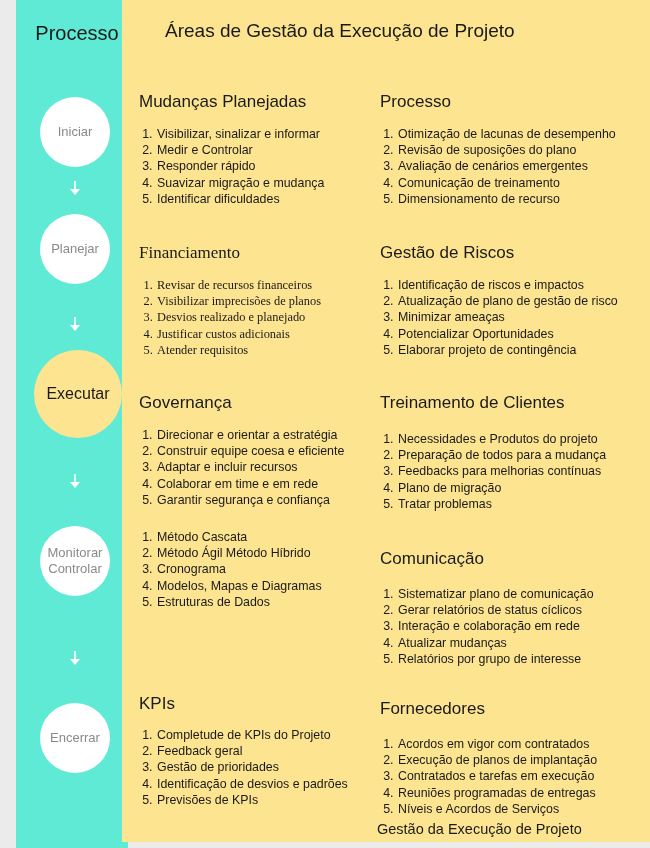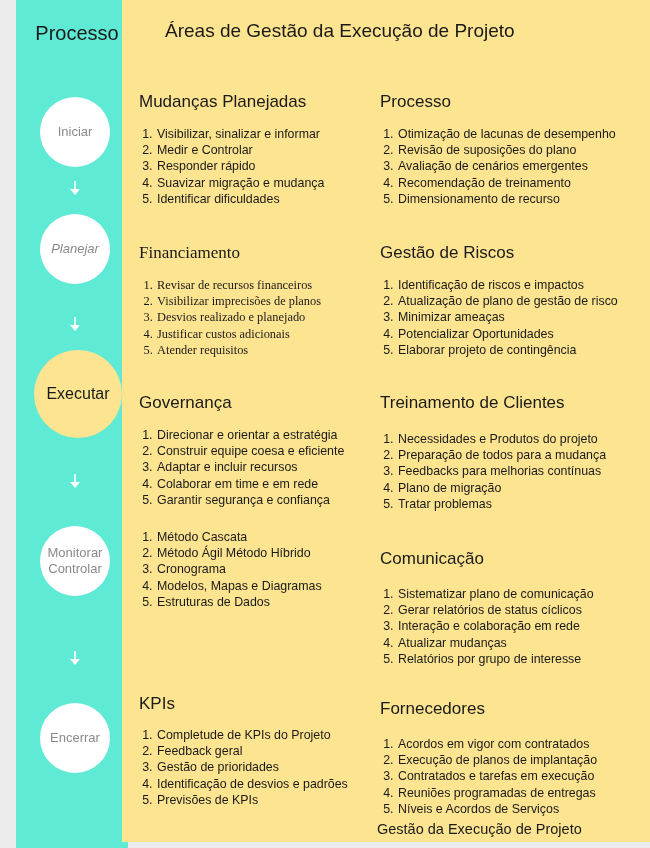--- a/index.html
+++ b/index.html
@@ -111,21 +111,21 @@
 
 <div class="sidebar">
   <div class="sidebar-title">Processo</div>
 
   <div class="step" style="top:97px;">Iniciar</div>
   <svg class="arrow" style="top:180px;" viewBox="0 0 14 16">
     <line x1="7" y1="1" x2="7" y2="12" stroke="#ffffff" stroke-width="1.6"></line>
     <polygon points="2,9 12,9 7,15" fill="#ffffff"></polygon>
   </svg>
 
-  <div class="step" style="top:214px;font-style:italic;">Planejar</div>
+  <div class="step" style="top:214px;">Planejar</div>
   <svg class="arrow" style="top:316px;" viewBox="0 0 14 16">
     <line x1="7" y1="1" x2="7" y2="12" stroke="#ffffff" stroke-width="1.6"></line>
     <polygon points="2,9 12,9 7,15" fill="#ffffff"></polygon>
   </svg>
 
   <div class="step active" style="top:350px;">Executar</div>
   <svg class="arrow" style="top:473px;" viewBox="0 0 14 16">
     <line x1="7" y1="1" x2="7" y2="12" stroke="#ffffff" stroke-width="1.6"></line>
     <polygon points="2,9 12,9 7,15" fill="#ffffff"></polygon>
   </svg>
@@ -152,21 +152,21 @@
       <li>Suavizar migração e mudança</li>
       <li>Identificar dificuldades</li>
     </ol>
   </div>
   <div class="section" style="left:258px; top:76px;">
     <div class="section-title">Processo</div>
     <ol>
       <li>Otimização de lacunas de desempenho</li>
       <li>Revisão de suposições do plano</li>
       <li>Avaliação de cenários emergentes</li>
-      <li>Recomendação de  treinamento</li>
+      <li>Comunicação de  treinamento</li>
       <li>Dimensionamento de recurso</li>
     </ol>
   </div>
 
   <div class="section" style="left:17px; top:227px;font-family:Liberation Serif, serif;">
     <div class="section-title">Financiamento</div>
     <ol>
       <li>Revisar de recursos financeiros</li>
       <li>Visibilizar imprecisões de planos</li>
       <li>Desvios realizado e planejado</li>

